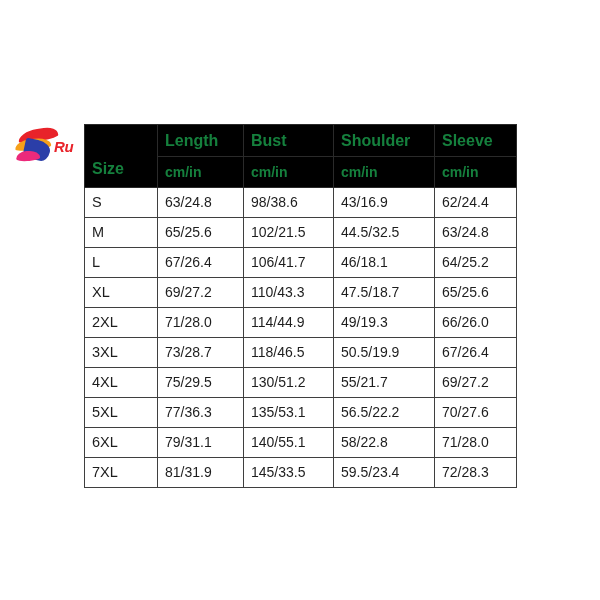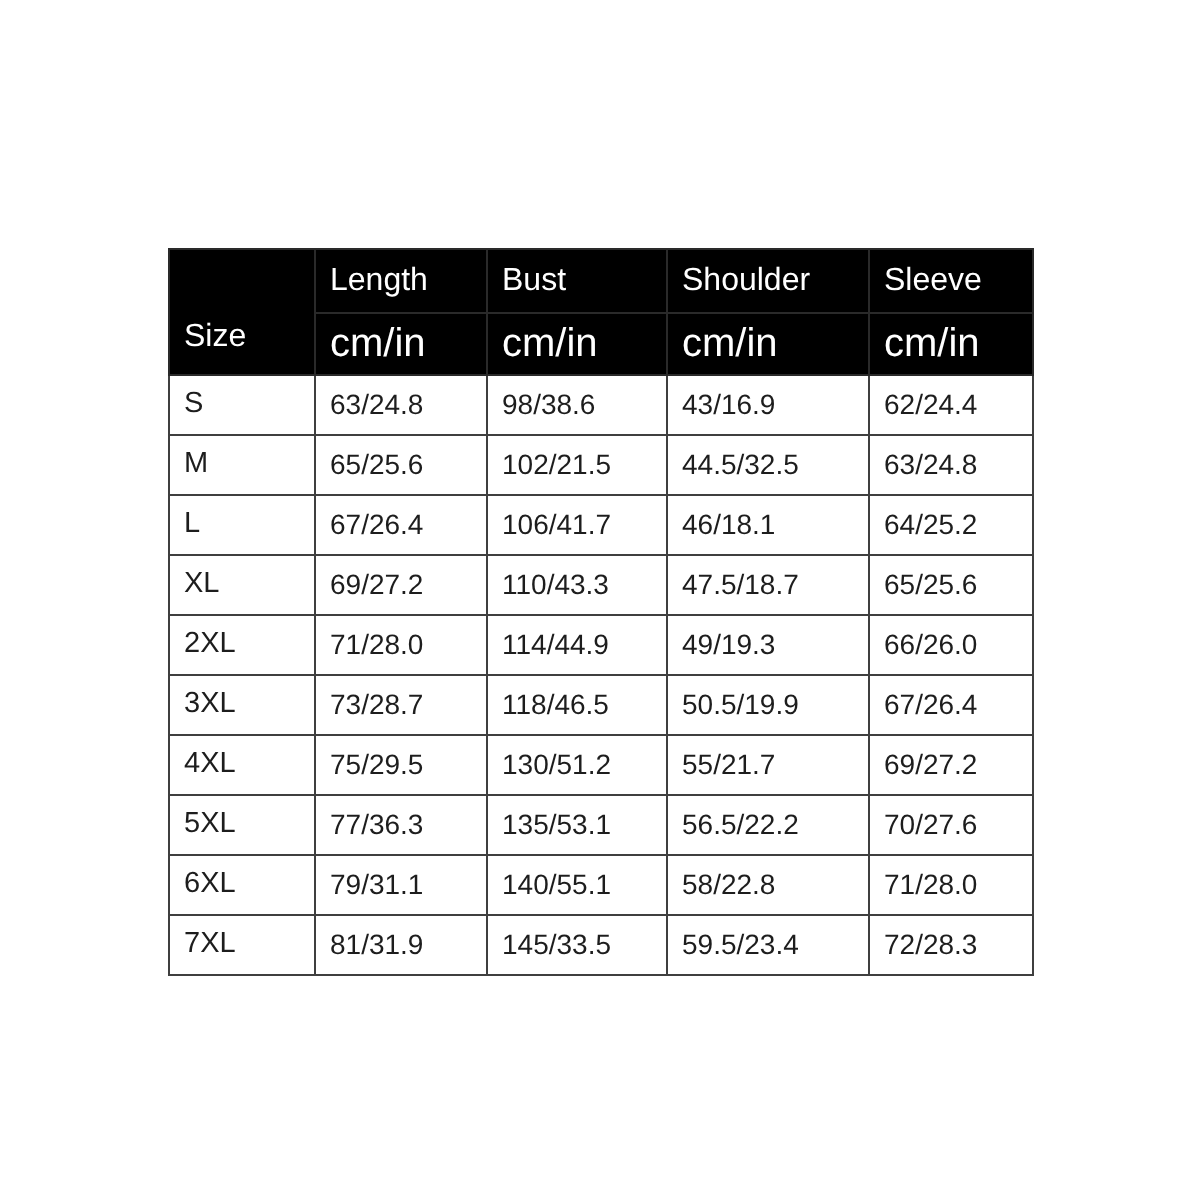--- a/index.html
+++ b/index.html
@@ -117,52 +117,61 @@
     color: #1d1d1d;
     height: 29px;
     line-height: 29px;
     box-sizing: border-box;
     overflow: hidden;
     white-space: nowrap;
   }
 
   #size-table thead th {
     background: #000000;
-    color: #ffffff;
-    font-weight: normal;
+    color: #15803d;
+    font-weight: bold;
     border-color: #2a2a2a;
   }
   #size-table thead tr.head-top th {
     height: 31px;
     line-height: 31px;
     font-size: 16px;
   }
   #size-table thead tr.head-units th {
     height: 30px;
     line-height: 30px;
-    font-size: 20px;
+    font-size: 14px;
   }
   #size-table thead th.size-head {
     font-size: 16px;
     vertical-align: bottom;
     padding-bottom: 3px;
     line-height: normal;
   }
   #size-table tbody td {
     background: #ffffff;
   }
   #size-table tbody td.size-cell {
     font-size: 14.5px;
   }
 </style>
 </head>
 <body>
 
 <div id="page">
 
+  <div id="logo">
+    <div class="mark">
+      <div class="swoosh-red"></div>
+      <div class="swoosh-orange"></div>
+      <div class="swoosh-blue"></div>
+      <div class="swoosh-pink"></div>
+    </div>
+    <div class="wordmark">Ru</div>
+  </div>
 
   <table id="size-table">
     <colgroup>
       <col class="c0">
         <col class="c1">
         <col class="c2">
         <col class="c3">
         <col class="c4">
     </colgroup>
     <thead>

